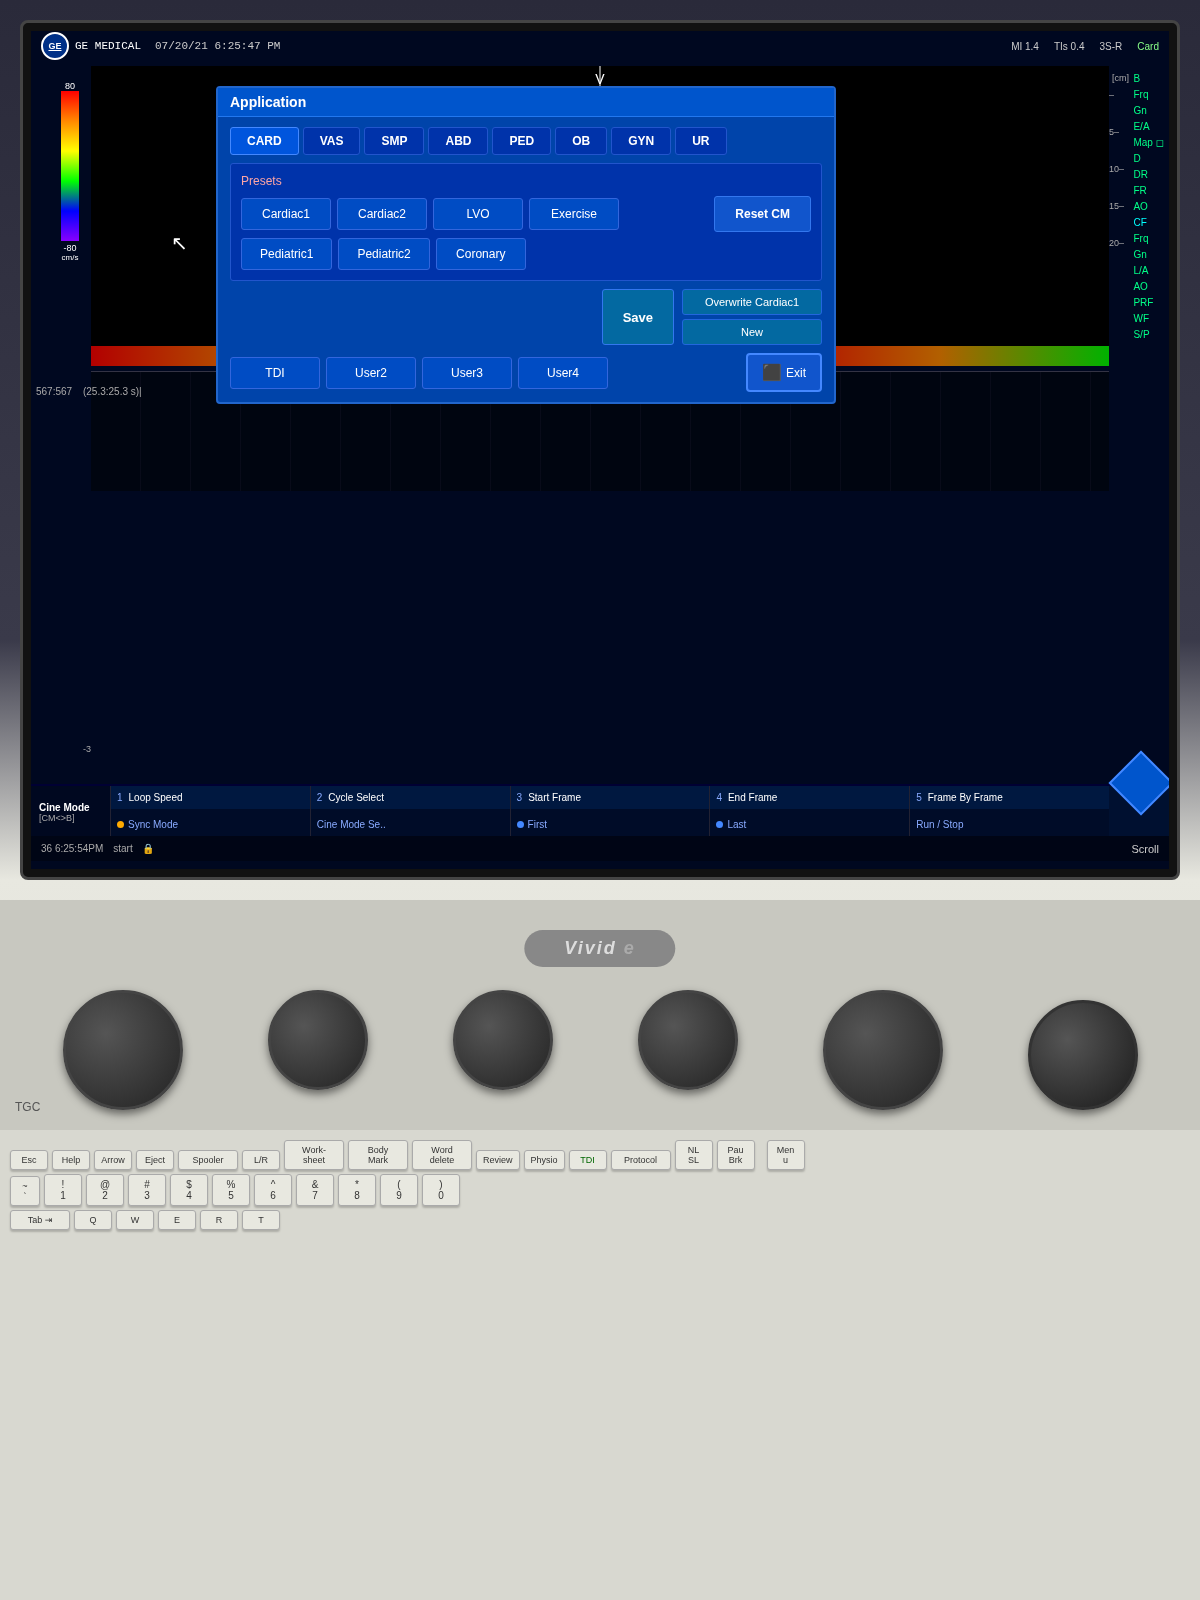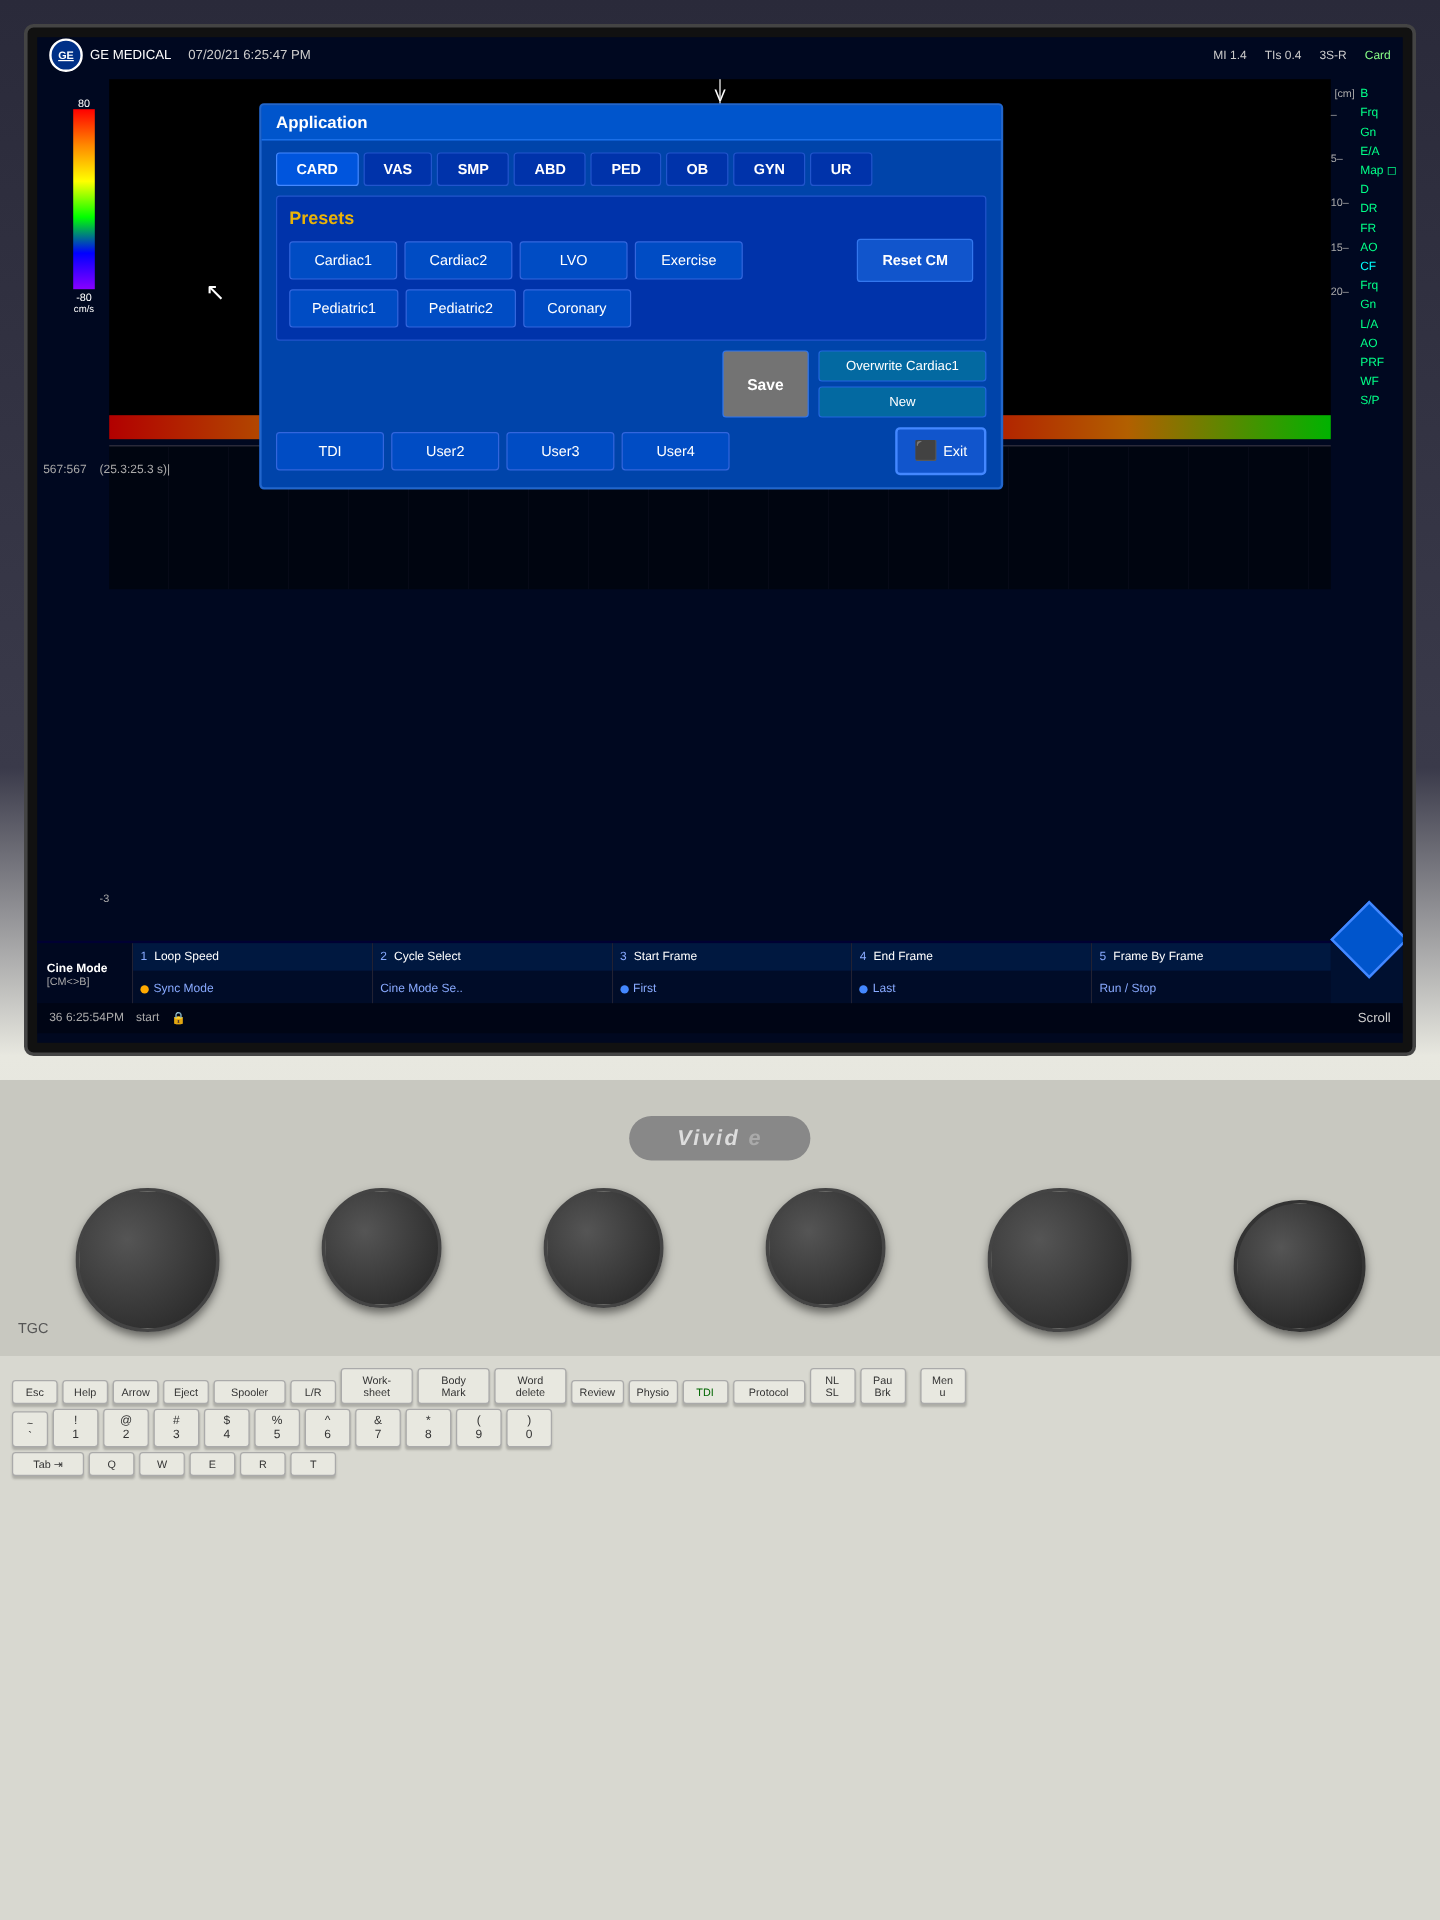--- a/index.html
+++ b/index.html
@@ -62,21 +62,21 @@
 
     .ge-circle {
       width: 28px; height: 28px;
       border-radius: 50%;
       background: #003087;
       border: 2px solid #fff;
       display: flex; align-items: center; justify-content: center;
       color: #fff; font-size: 9px; font-weight: bold; text-decoration: underline;
     }
 
-    .ge-text { color: #fff; font-size: 11px; }
+    .ge-text { color: #fff; font-size: 11px; font-family: Liberation Mono, monospace; }
 
     .top-right-info {
       display: flex; gap: 15px; align-items: center;
       color: #ccc; font-size: 10px;
     }
 
     
     .color-scale {
       position: absolute;
       top: 50px;
@@ -239,23 +239,23 @@
     
     .presets-section {
       background: #0033aa;
       border: 1px solid #2255cc;
       border-radius: 3px;
       padding: 10px;
       margin-bottom: 8px;
     }
 
     .presets-title {
-      color: #eab308;
-      font-size: 15px;
-      font-weight: bold;
+      color: #fca5a5;
+      font-size: 12px;
+      font-weight: normal;
       margin-bottom: 8px;
     }
 
     .presets-grid {
       display: flex;
       flex-direction: column;
       gap: 6px;
     }
 
     .presets-row {
@@ -290,21 +290,21 @@
     
     .save-section {
       display: flex;
       gap: 8px;
       align-items: stretch;
       margin-bottom: 8px;
       justify-content: flex-end;
     }
 
     .save-label-btn {
-      background: #737373;
+      background: #0369a1;
       color: #fff;
       border: 1px solid #3377ee;
       border-radius: 3px;
       padding: 14px 20px;
       font-size: 13px;
       font-weight: bold;
       cursor: pointer;
     }
 
     .save-options {

